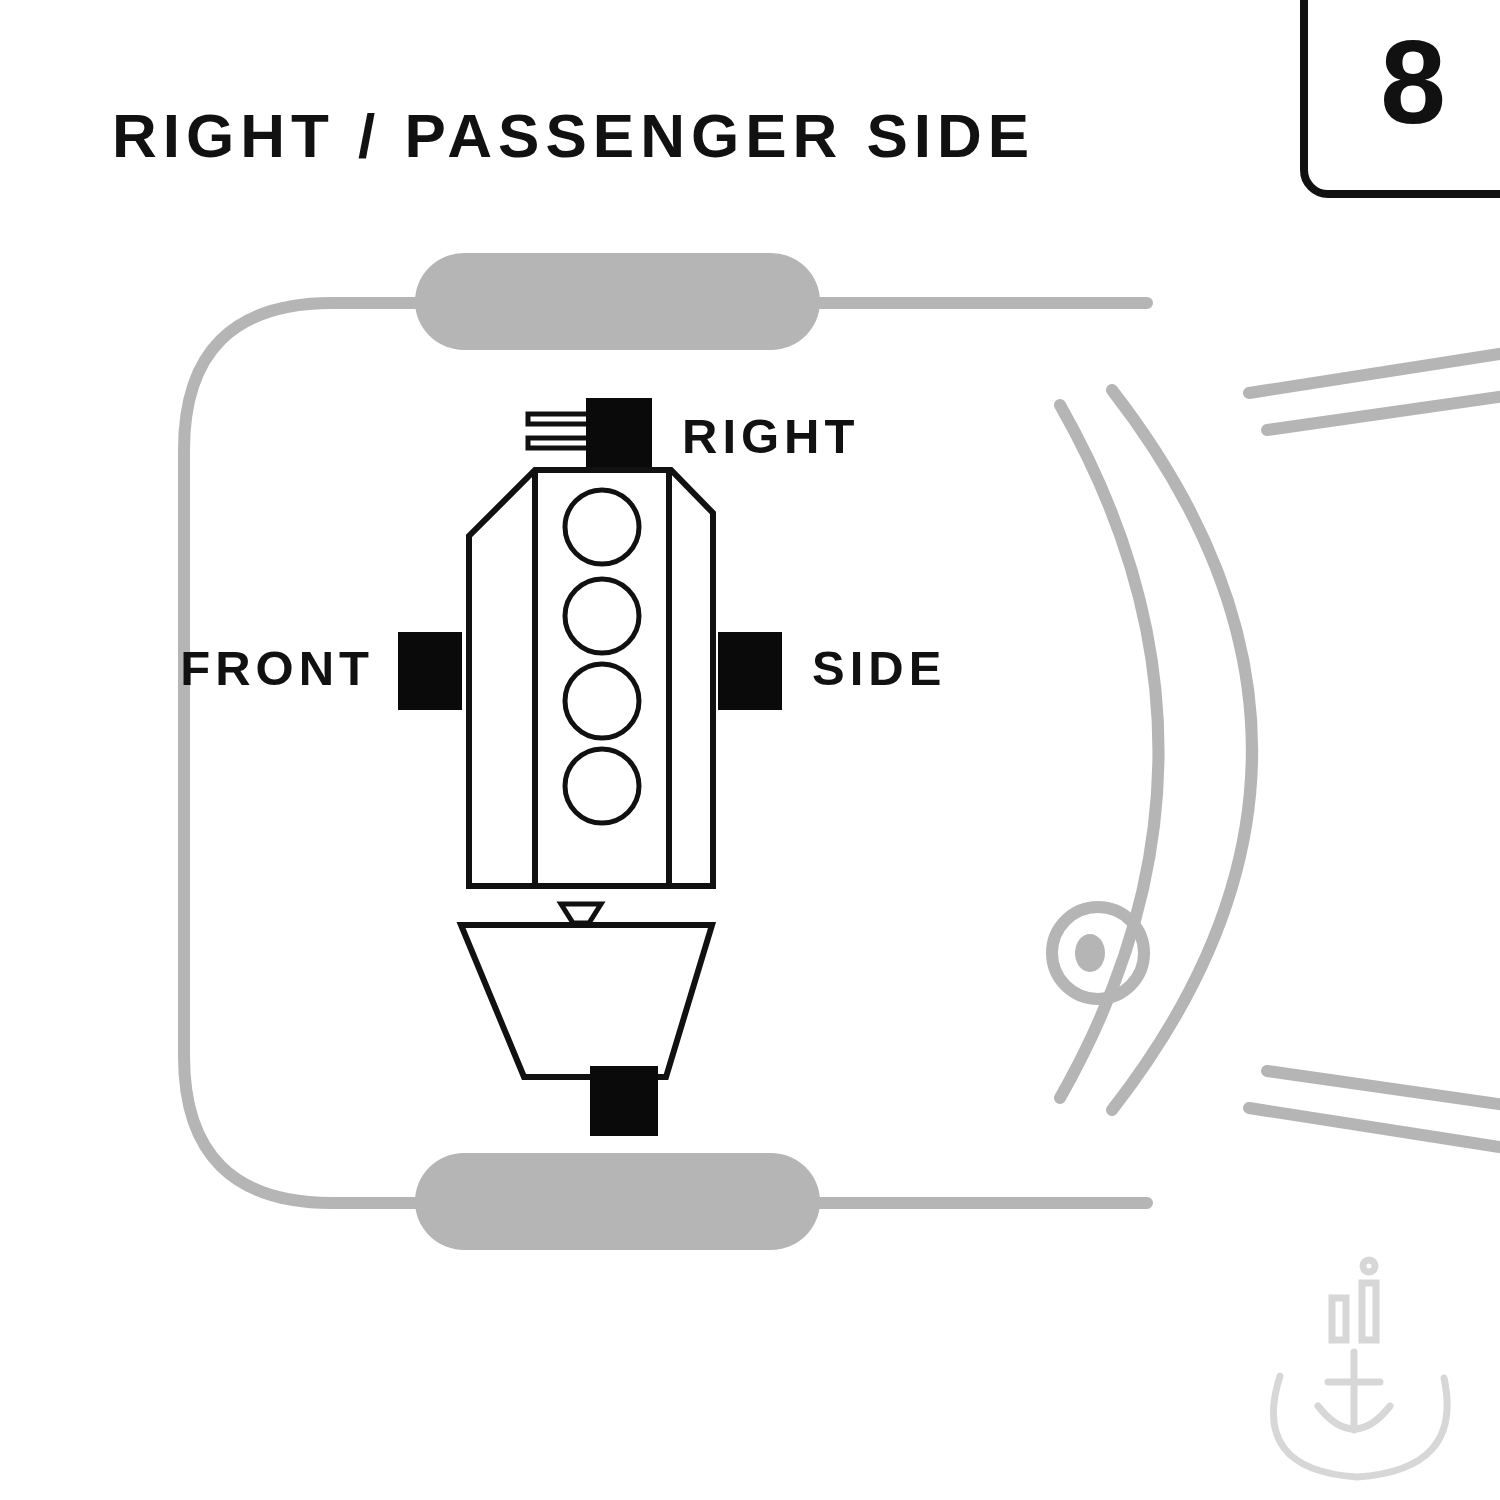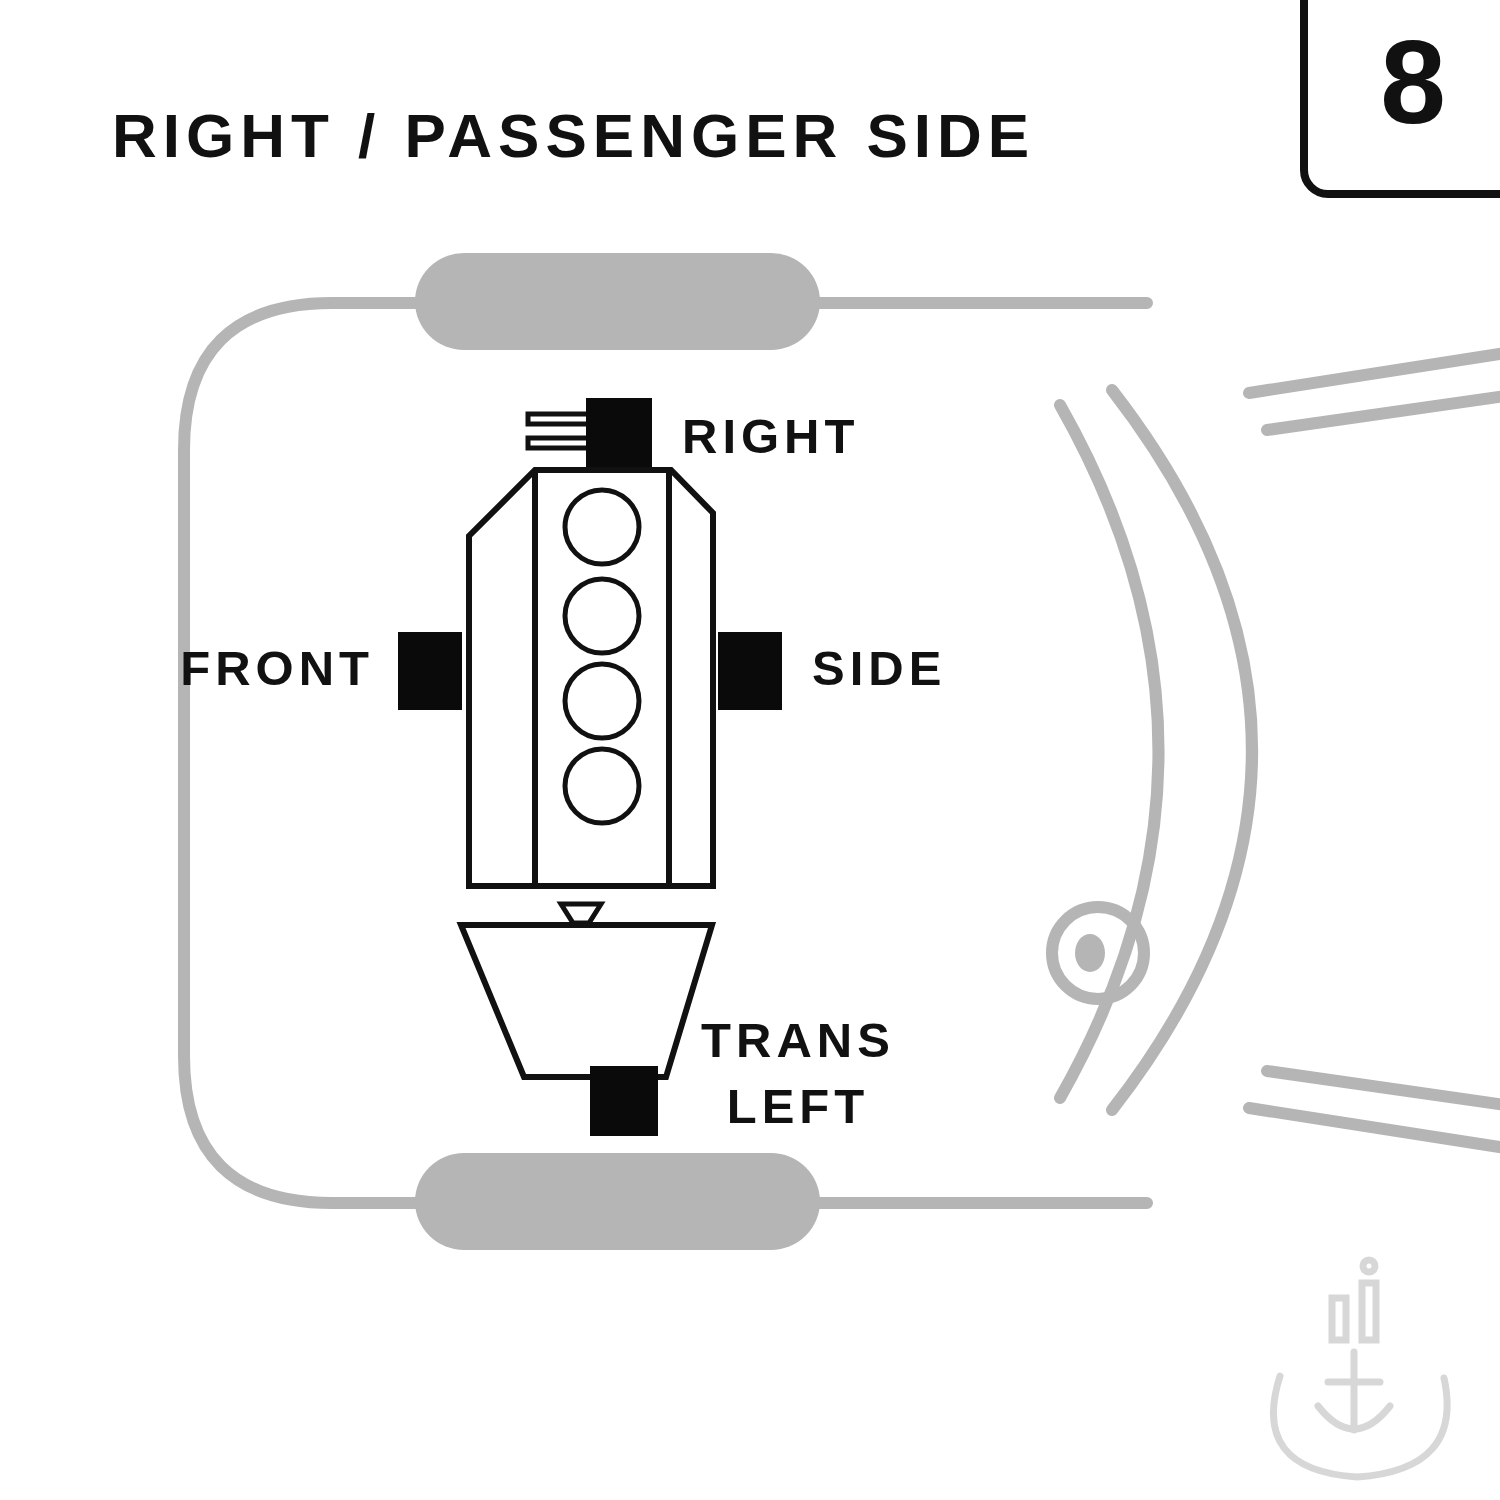--- a/index.html
+++ b/index.html
@@ -126,18 +126,14 @@
   <div class="badge">
     <span class="badge-number">8</span>
   </div>
 
   <div class="mount-label label-right">RIGHT</div>
 
   <div class="mount-label label-front">FRONT</div>
 
   <div class="mount-label label-rear">SIDE</div>
 
-  <div class="label-trans">
-    <div>TRANS</div>
-    <div>LEFT</div>
-  </div>
 
 </div>
 
 </body></html>

